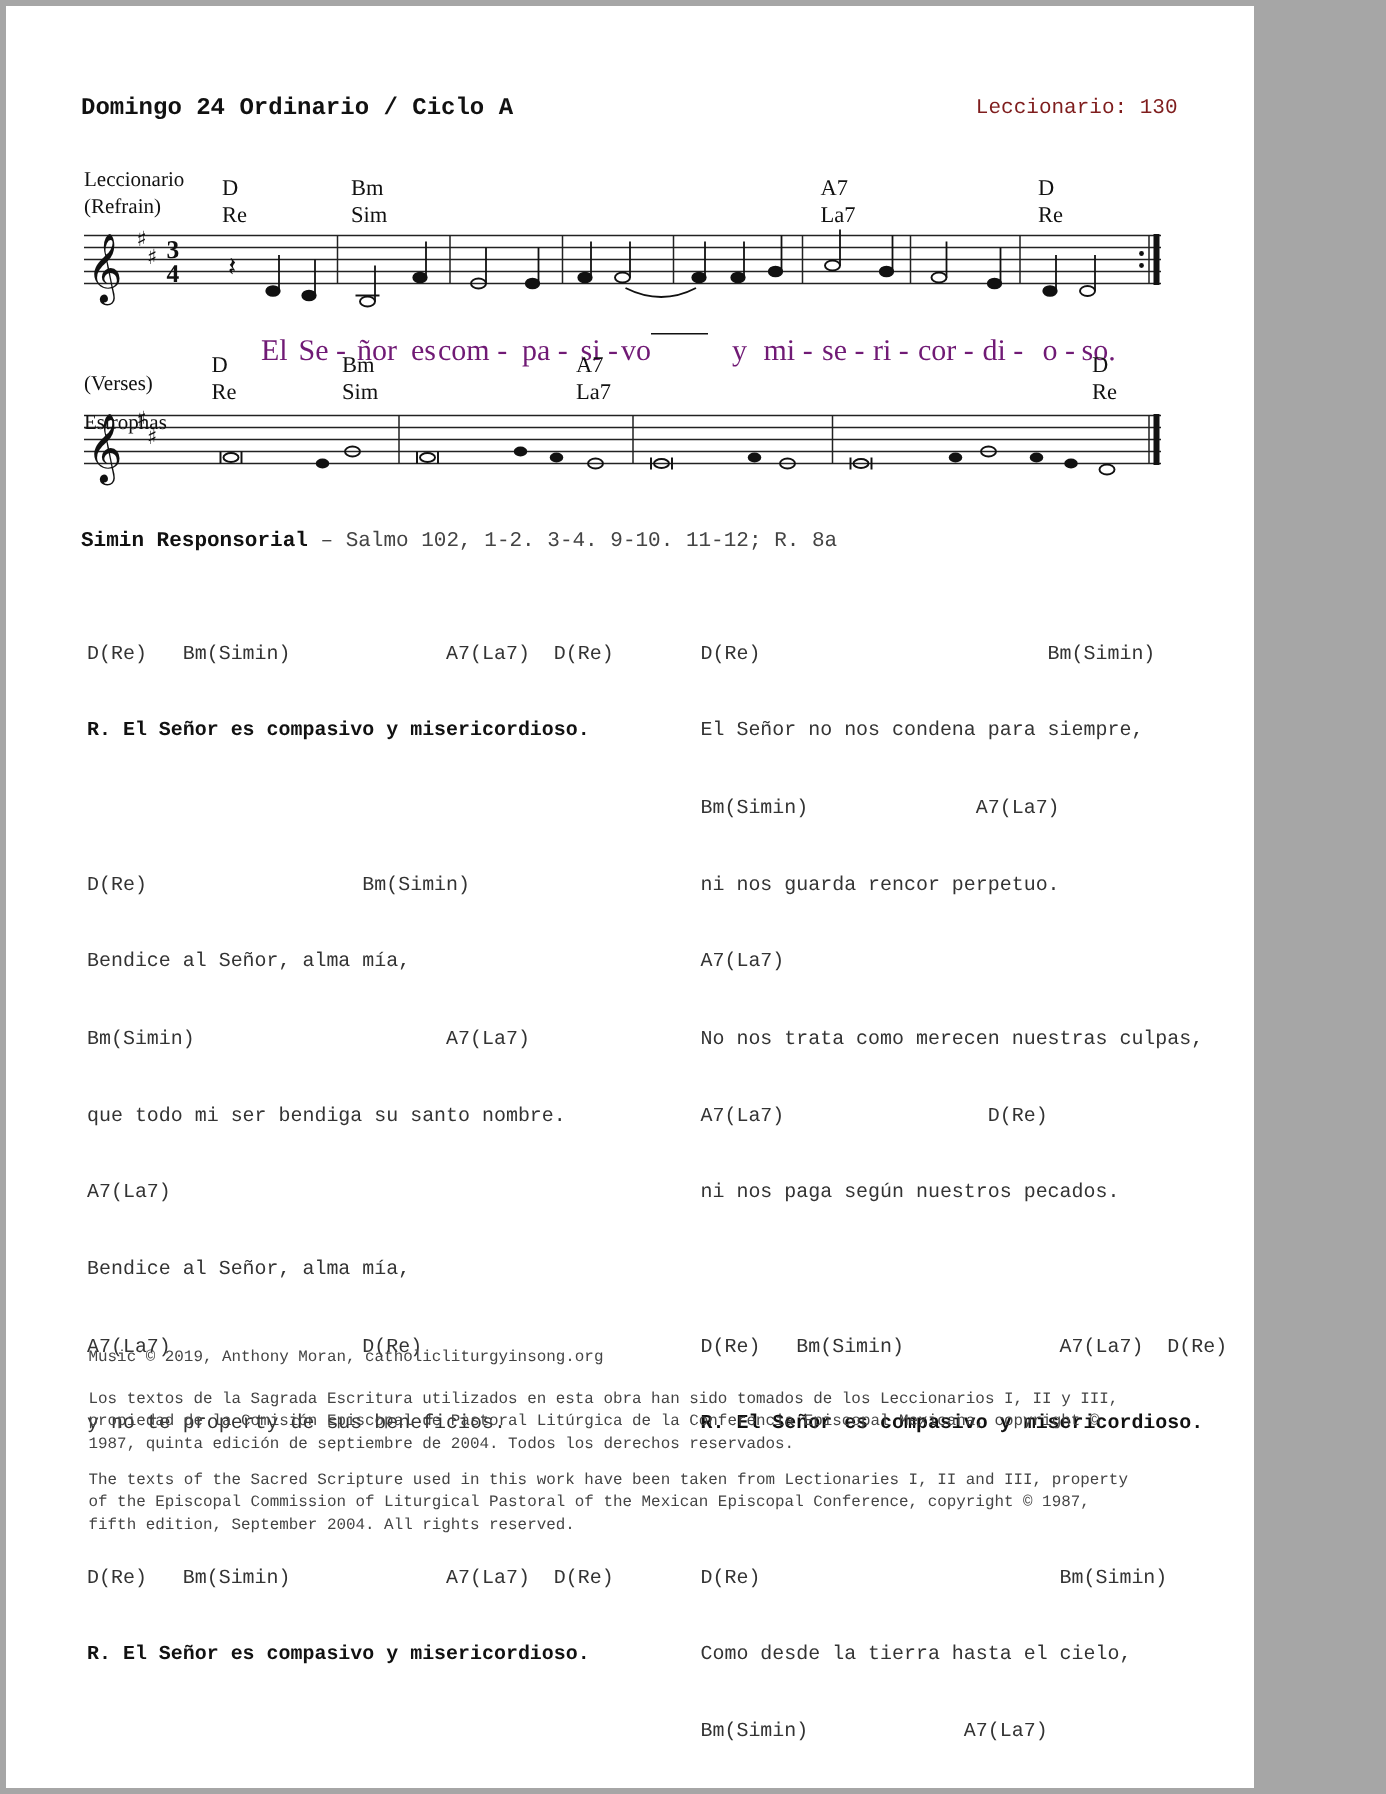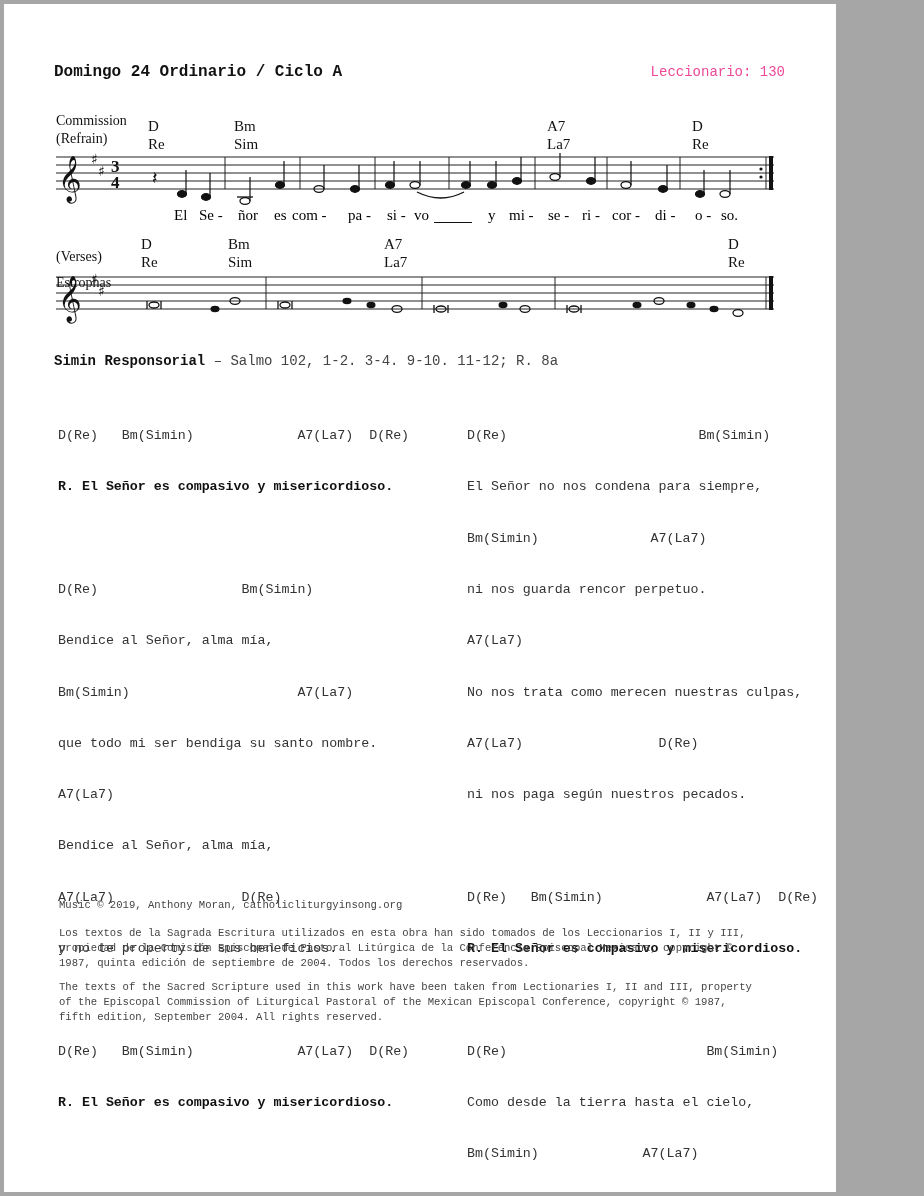--- a/index.html
+++ b/index.html
@@ -1,44 +1,44 @@
 <!DOCTYPE html>
 <html><head>
 <meta charset="utf-8">
 <style>
   html, body { margin:0; padding:0; }
   body { width:924px; height:1196px; background:#a6a6a6; position:relative; overflow:hidden; }
   .page { position:absolute; left:4px; top:4px; width:832px; height:1188px; background:#ffffff; }
   .mono { font-family: "Liberation Mono", "DejaVu Sans Mono", monospace; }
   .serif { font-family: "Liberation Serif", "DejaVu Serif", serif; }
   .title { position:absolute; left:50px; top:59px; font-size:16px; font-weight:bold; color:#111; }
-  .lecc { position:absolute; right:51px; top:60px; font-size:14px; color:#ec4899; }
+  .lecc { position:absolute; right:51px; top:60px; font-size:14px; color:#7f1d1d; }
   .abs { position:absolute; }
   .label { font-size:14px; line-height:18px; color:#111; }
   .chord { font-size:15px; line-height:19px; color:#111; }
-  .lyric { font-size:15px; color:#000000; white-space:pre; }
+  .lyric { font-size:20px; color:#701a75; white-space:pre;margin-top:16px; }
   svg { position:absolute; left:0; top:0; }
   .psalm-head { position:absolute; left:50px; top:349px; font-size:14px; color:#444; white-space:pre; }
   .psalm-head b { color:#111; }
   .col { position:absolute; top:389px; font-size:13.3px; line-height:17.1px; white-space:pre; color:#333; }
   .col .line { height:17.1px; }
   .col .refrain { font-weight:bold; color:#111; }
   .col .gap { height:17.1px; }
   .foot { position:absolute; left:55px; font-size:10.6px; line-height:15px; color:#444; white-space:pre; }
 </style>
 </head>
 <body>
 
 <div class="page">
 
   <div class="title mono">Domingo 24 Ordinario / Ciclo A</div>
   <div class="lecc mono">Leccionario: 130</div>
 
   <div>
-    <div class="abs label serif" style="left:52px;top:108px;">Commission</div>
+    <div class="abs label serif" style="left:52px;top:108px;">Leccionario</div>
     <div class="abs label serif" style="left:52px;top:126px;">(Refrain)</div>
 
     <div class="abs chord serif" style="left:144px;top:113px;">D</div>
     <div class="abs chord serif" style="left:144px;top:131px;">Re</div>
     <div class="abs chord serif" style="left:230px;top:113px;">Bm</div>
     <div class="abs chord serif" style="left:230px;top:131px;">Sim</div>
     <div class="abs chord serif" style="left:543px;top:113px;">A7</div>
     <div class="abs chord serif" style="left:543px;top:131px;">La7</div>
     <div class="abs chord serif" style="left:688px;top:113px;">D</div>
     <div class="abs chord serif" style="left:688px;top:131px;">Re</div>

